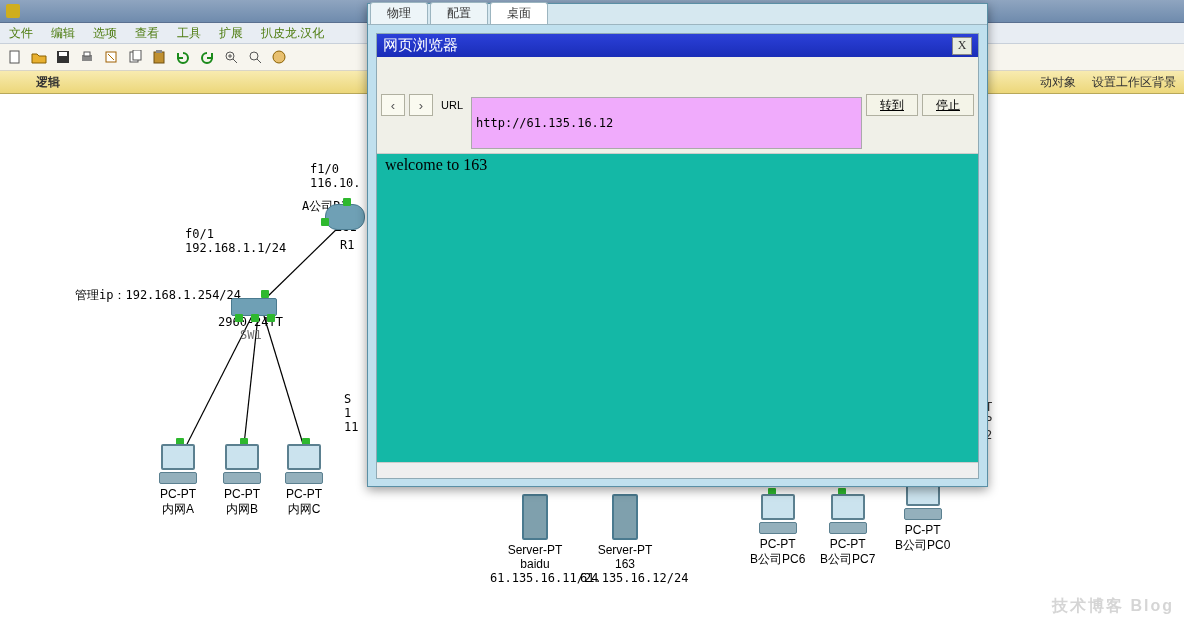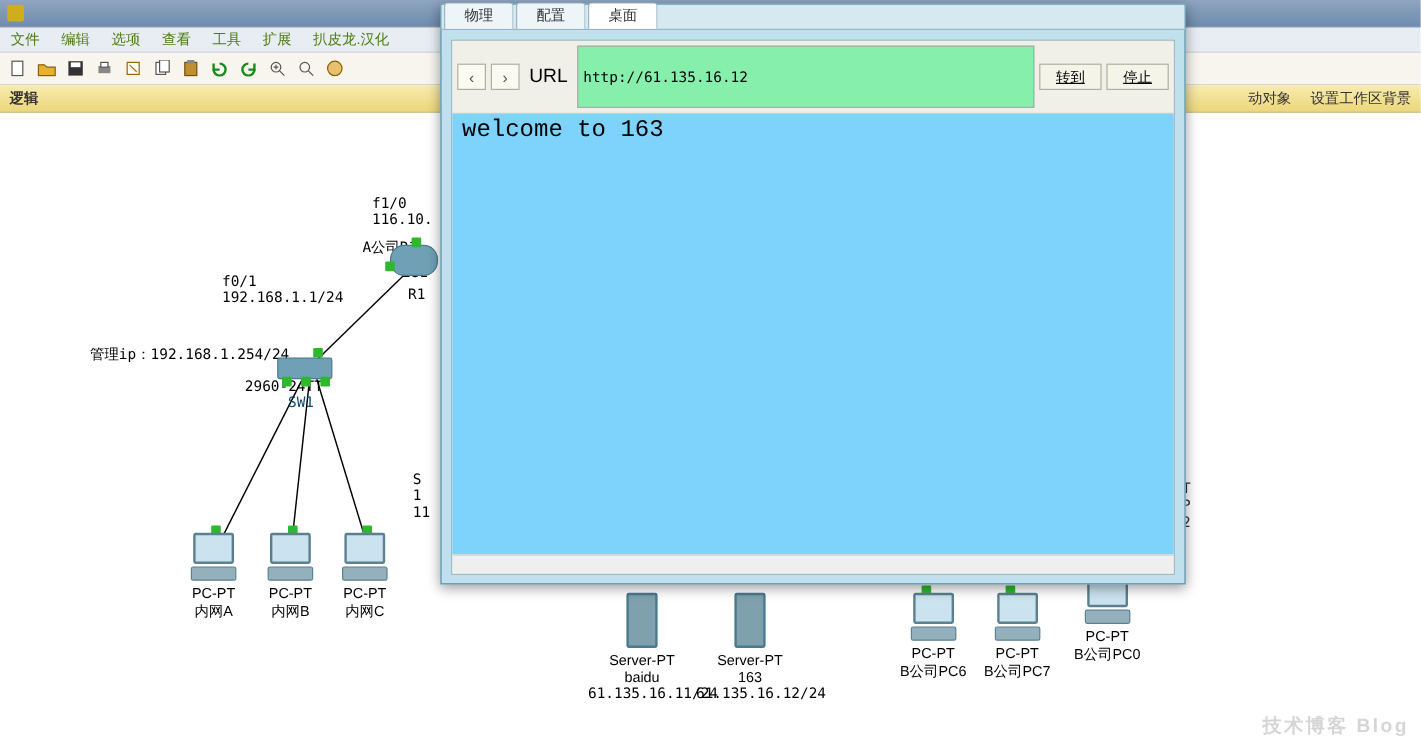--- a/index.html
+++ b/index.html
@@ -3,21 +3,21 @@
 <meta charset="utf-8">
 <style>
   html, body { margin:0; padding:0; font-family: "Microsoft YaHei", Arial, sans-serif; font-size:12px; background:#fff; width:1184px; height:623px; overflow:hidden; }
   .main-window { width:1184px; height:623px; position:relative; background:#fff; }
   .titlebar { height:22px; background:linear-gradient(#8fa5c0,#6f8bad); color:#fff; display:flex; align-items:center; padding:0 6px; font-size:12px; border-bottom:1px solid #5a7090; }
   .menubar { height:20px; background:#e8edf3; display:flex; align-items:center; border-bottom:1px solid #c8d0da; }
   .menuitem { padding:0 9px; color:#4d7c0f; height:100%; display:flex; align-items:center; }
   .toolbar { height:26px; background:#f7f5ee; display:flex; align-items:center; padding:0 4px; gap:2px; border-bottom:1px solid #d9d5c8;}
   .tbtn { width:20px; height:20px; display:flex; align-items:center; justify-content:center; border:1px solid transparent; }
   .logicbar { height:22px; background:linear-gradient(#f8ebb0,#ecd77a); border-bottom:1px solid #b8a85a; display:flex; align-items:center; justify-content:space-between; padding:0 8px; }
-  .logicbar .left { font-weight:bold; color:#333; }
+  .logicbar .left { font-weight:bold; color:#333;margin-left:28px; }
   .logicbar .root { flex:0 0 220px; text-align:center; color:#333; }
   .logicbar .right { display:flex; gap:16px; color:#333; }
   .workspace { position:relative; width:100%; height:calc(100% - 90px); background:#fff; overflow:hidden; }
   .wk-label { position:absolute; font-family:"SimSun","宋体",monospace; font-size:12px; color:#000; white-space:pre; }
   .device { position:absolute; text-align:center; }
   .led { width:8px; height:8px; background:#2eb82e; display:inline-block; border-radius:1px; position:absolute; }
   .router-icon { width:38px; height:24px; background:#6fa0b5; border:1px solid #4a7a8f; border-radius:12px/12px; position:relative; }
   .switch-icon { width:44px; height:16px; background:#6fa0b5; border:1px solid #4a7a8f; border-radius:2px; position:relative; top:6px;}
   .pc-icon { width:40px; height:40px; position:relative; display:inline-block;}
   .pc-mon { width:30px; height:22px; background:#cbe3ee; border:2px solid #5b8090; border-radius:2px; margin:0 auto;}
@@ -30,24 +30,24 @@
   
   .subwin { position:absolute; left:367px; top:3px; width:619px; height:482px; background:#c0e0ee; border:1px solid #5a8fa5; box-shadow:0 3px 10px rgba(0,0,0,0.4); }
   .subwin .tabs { height:20px; background:#d6e8f0; display:flex; align-items:flex-end; border-bottom:1px solid #9cb5c0; }
   .tab { padding:2px 16px; border:1px solid #9cb5c0; border-bottom:none; background:#edf5f8; margin-left:2px; font-size:12px; color:#333; border-radius:3px 3px 0 0; }
   .tab.active { background:#fff; }
   .subwin .inner { margin:8px; background:#fff; border:1px solid #8faab5; height:calc(100% - 38px); display:flex; flex-direction:column;}
   .browser-title { background:linear-gradient(#2b40d8,#1a2db8); color:#fff; font-family:"SimSun"; font-size:15px; padding:2px 6px; display:flex; justify-content:space-between; align-items:center;}
   .browser-title .close { width:18px; height:16px; background:#e8ece0; color:#333; border:1px solid #888; text-align:center; line-height:14px; font-size:12px;}
   .addrbar { display:flex; align-items:center; gap:4px; padding:4px; background:#f0f0e8; border-bottom:1px solid #ccc;}
   .navbtn { width:22px; height:20px; border:1px solid #b0b0a0; background:#fafaf0; display:flex; align-items:center; justify-content:center; font-size:13px; color:#555;}
-  .url-label { font-size:16px; padding:0 4px;}
-  .url-input { flex:1; border:1px solid #aaa; height:18px; font-family:monospace; font-size:12px; padding:16px 4px; background:#86efac;}
+  .url-label { font-size:11px; padding:0 4px;}
+  .url-input { flex:1; border:1px solid #aaa; height:18px; font-family:monospace; font-size:12px; padding:16px 4px; background:#f0abfc;margin-top:36px;}
   .gobtn, .stopbtn { width:50px; height:20px; border:1px solid #b0b0a0; background:#f4f4e8; font-size:12px; display:flex; align-items:center; justify-content:center;text-decoration:underline;}
-  .page { flex:1; padding:2px 8px; font-family:Liberation Mono, monospace; font-size:20px; overflow:auto; background:#7dd3fc;}
+  .page { flex:1; padding:2px 8px; font-family:Liberation Serif, serif; font-size:16px; overflow:auto; background:#14b8a6;}
   .scrollbar-h { height:15px; background:#efefef; border-top:1px solid #ccc;}
   .cluster-icon { position:absolute; left:10px; top:96px; width:52px; height:40px; border:1px solid #a0a0a0; background:#efefef; border-radius:4px;}
   .cluster-icon .c1 { position:absolute; width:18px; height:18px; border:2px solid #8a8a00; border-radius:50%; left:4px; top:4px;}
   .cluster-icon .c2 { position:absolute; width:18px; height:18px; border:2px solid #8a8a00; border-radius:50%; left:20px; top:16px;}
   .cluster-icon .bar { position:absolute; width:18px; height:8px; background:#b0b0b0; right:4px; top:4px; border:1px solid #888;}
   .far-labels { position:absolute; right:170px; top:310px; font-family:monospace; color:#333; font-size:12px;}
 </style>
 </head>
 <body>
 
@@ -166,22 +166,22 @@
     </svg>
 
     <div class="wk-label" style="left:310px;top:68px;">f1/0
 116.10.</div>
     <div class="wk-label" style="left:302px;top:104px;">A公司R1</div>
     <div class="wk-label" style="left:335px;top:126px;">281</div>
     <div class="wk-label" style="left:340px;top:144px;">R1</div>
     <div class="wk-label" style="left:185px;top:133px;">f0/1
 192.168.1.1/24</div>
     <div class="wk-label" style="left:75px;top:193px;">管理ip：192.168.1.254/24</div>
-    <div class="wk-label" style="left:204px;top:221px;">2960-24TT</div>
-    <div class="wk-label" style="left:240px;top:234px;color:#0c4a6e;">SW1</div>
+    <div class="wk-label" style="left:218px;top:221px;">2960-24TT</div>
+    <div class="wk-label" style="left:240px;top:234px;color:#737373;">SW1</div>
     <div class="wk-label" style="left:344px;top:298px;">S
 1
 11</div>
 
     <div class="device" style="left:325px;top:110px;">
       <div class="router-icon"></div>
       <span class="led" style="left:-4px;top:14px;"></span>
       <span class="led" style="left:18px;top:-6px;"></span>
     </div>
 
@@ -250,20 +250,24 @@
 
   </div>
 
   <div class="subwin">
     <div class="tabs">
       <div class="tab">物理</div>
       <div class="tab">配置</div>
       <div class="tab active">桌面</div>
     </div>
     <div class="inner">
+      <div class="browser-title">
+        <span>网页浏览器</span>
+        <span class="close">X</span>
+      </div>
       <div class="addrbar">
         <div class="navbtn">‹</div>
         <div class="navbtn">›</div>
         <span class="url-label">URL</span>
         <input class="url-input" value="http://61.135.16.12" style="">
         <div class="gobtn">转到</div>
         <div class="stopbtn">停止</div>
       </div>
       <div class="page">welcome to 163</div>
       <div class="scrollbar-h"></div>

